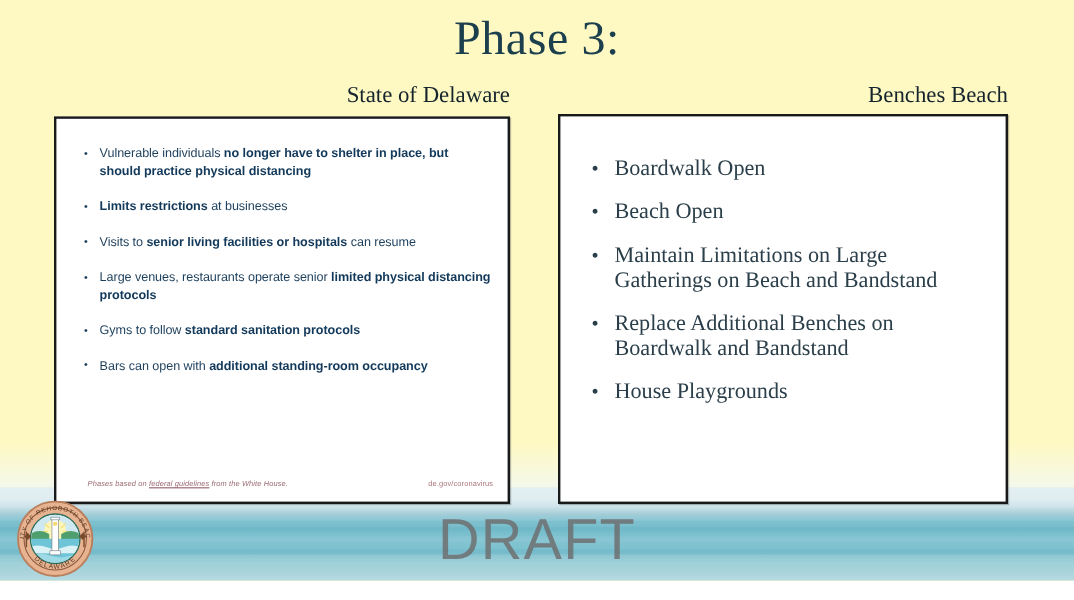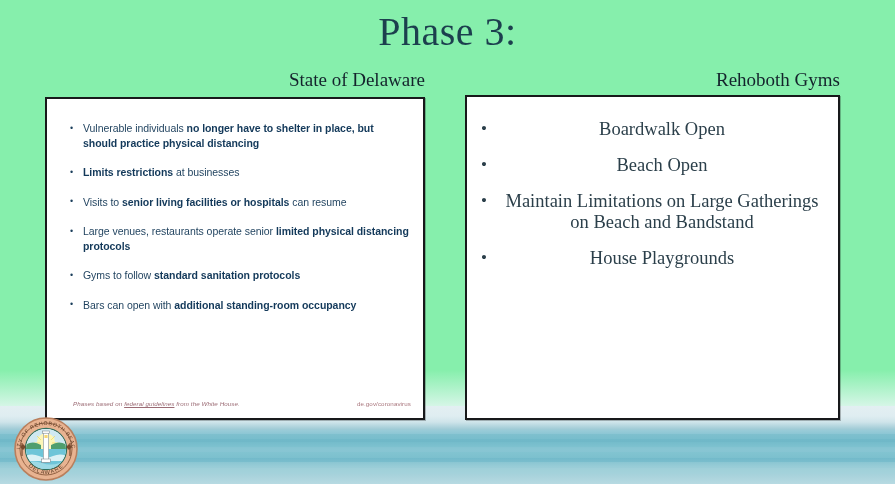--- a/index.html
+++ b/index.html
@@ -10,21 +10,21 @@
     width: 895px;
     height: 500px;
     overflow: hidden;
     font-family: "Liberation Sans", sans-serif;
   }
 
   #slide {
     position: relative;
     width: 895px;
     height: 484px;
-    background: #86efac;
+    background: #fef9c3;
     overflow: hidden;
   }
 
   
   .water {
     position: absolute;
     left: 0;
     right: 0;
     bottom: 0;
     height: 78px;
@@ -170,24 +170,23 @@
     letter-spacing: .1px;
     white-space: nowrap;
   }
 
   
   .city-list {
     position: absolute;
     left: 12px;
     top: 22px;
     right: 14px;
-    margin: 0;
+    margin: 12px;
     padding: 0;
     list-style: none;
-    text-align: center;
   }
   .city-list li {
     position: relative;
     padding-left: 21px;
     margin-bottom: 15px;
     font-family: "Liberation Serif", "DejaVu Serif", serif;
     font-size: 18.5px;
     line-height: 21px;
     color: #2b3f4a;
   }
@@ -235,21 +234,21 @@
     <div class="water-band wb1"></div>
     <div class="water-band wb2"></div>
     <div class="water-band wb3"></div>
     <div class="water-band wb4"></div>
     <div class="water-band wb5"></div>
   </div>
 
   <div class="slide-title">Phase 3:</div>
 
   <div class="col-heading" id="heading-left">State of Delaware</div>
-  <div class="col-heading" id="heading-right">Rehoboth Gyms</div>
+  <div class="col-heading" id="heading-right">Benches Beach</div>
 
   <div class="panel" id="panel-left">
     <ul class="state-list" id="state-list">
         <li><span>Vulnerable individuals </span><b>no longer have to shelter in place, but should practice physical distancing</b></li>
         <li><b>Limits restrictions</b><span> at businesses</span></li>
         <li><span>Visits to </span><b>senior living facilities or hospitals</b><span> can resume</span></li>
         <li><span>Large venues, restaurants operate senior </span><b>limited physical distancing protocols</b></li>
         <li><span>Gyms to follow </span><b>standard sanitation protocols</b></li>
         <li><span>Bars can open with </span><b>additional standing-room occupancy</b></li>
       </ul>
@@ -259,24 +258,26 @@
       </div>
       <div class="footer-url">de.gov/coronavirus</div>
     </div>
   </div>
 
   <div class="panel" id="panel-right">
     <ul class="city-list" id="city-list">
         <li>Boardwalk Open</li>
         <li>Beach Open</li>
         <li>Maintain Limitations on Large Gatherings on Beach and Bandstand</li>
+        <li>Replace Additional Benches on Boardwalk and Bandstand</li>
         <li>House Playgrounds</li>
       </ul>
   </div>
 
+  <div class="draft">DRAFT</div>
 
   <div class="seal">
     <svg class="seal-svg" viewBox="0 0 76 69" xmlns="http://www.w3.org/2000/svg" aria-hidden="true">
       <defs>
         <path id="arcTop" d="M 12,37 A 26,26 0 0 1 64,37"></path>
         <path id="arcBot" d="M 15,37 A 23,23 0 0 0 61,37"></path>
         <clipPath id="innerClip">
             <circle cx="38" cy="35" r="20"></circle>
           </clipPath>
       </defs>

